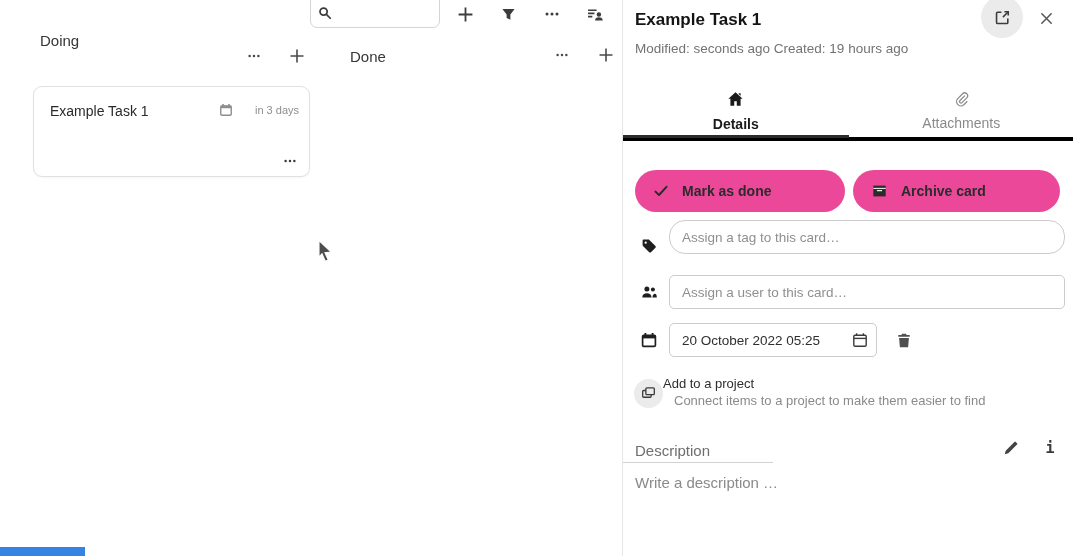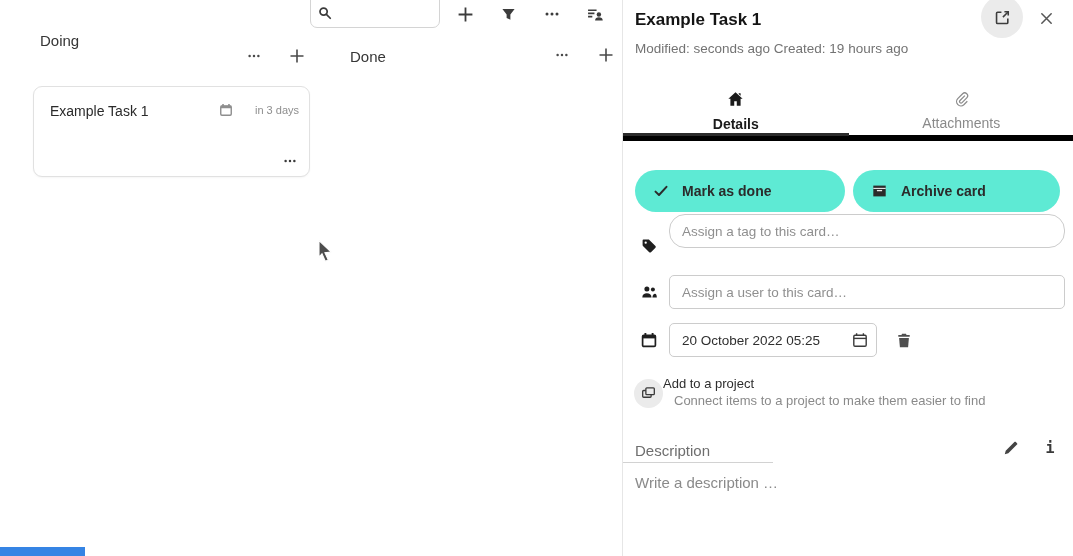--- a/index.html
+++ b/index.html
@@ -26,26 +26,26 @@
   .card-menu{position:absolute;right:12px;bottom:8px;color:#5a5a5a;}
   .accent-strip{left:0;bottom:0;width:85px;height:9px;}
   
   .panel{left:622px;top:0;width:451px;height:556px;border-left:1px solid #e6e6e6;box-sizing:border-box;background:#fff;}
   .panel-title{left:12px;top:10px;font-size:17px;font-weight:bold;color:#141414;}
   .panel-meta{left:12px;top:41px;font-size:13.5px;color:#737373;}
   .circle-btn{left:358px;top:-4px;width:42px;height:42px;border-radius:50%;background:#ebebeb;
               display:flex;align-items:center;justify-content:center;color:#3d3d3d;border:none;}
   .close-btn{left:412px;top:7px;width:22px;height:22px;display:flex;align-items:center;
              justify-content:center;color:#555;background:transparent;border:none;padding:0;}
-  .tabs{left:0;top:85px;width:451px;height:56px;display:flex;border-bottom:6px solid #000000;box-sizing:border-box;}
+  .tabs{left:0;top:85px;width:451px;height:56px;display:flex;border-bottom:4px solid #000000;box-sizing:border-box;}
   .tab{flex:1;display:flex;flex-direction:column;align-items:center;justify-content:flex-start;
        padding-top:6px;gap:8px;position:relative;color:#8a8a8a;font-size:14px;background:transparent;border:none;}
   .tab.active{color:#1a1a1a;font-weight:bold;}
   .tab.active::after{content:"";position:absolute;left:0;right:0;bottom:-1px;height:3px;background:#2b2b2b;}
-  .pill{position:absolute;top:170px;height:42px;border-radius:21px;background:#5eead4;border:none;
+  .pill{position:absolute;top:170px;height:42px;border-radius:21px;background:#ec4899;border:none;
         display:flex;align-items:center;gap:13px;font-size:14px;font-weight:bold;color:#2b2b2b;
         font-family:inherit;padding:0 0 0 18px;box-sizing:border-box;}
   .row-icon{position:absolute;left:18px;width:16px;height:16px;color:#1f1f1f;}
   .assign-input{position:absolute;left:46px;width:396px;height:34px;border:1px solid #ccc;border-radius:5px;
         box-sizing:border-box;padding:0 12px;font-size:13.5px;font-family:inherit;color:#333;background:#fff;}
   .assign-input::placeholder{color:#8f8f8f;opacity:1;}
   .date-input{position:absolute;left:46px;width:208px;height:34px;border:1px solid #ccc;border-radius:5px;
         box-sizing:border-box;background:#fff;display:flex;align-items:center;gap:20px;}
   .date-text{padding-left:12px;font-size:13.5px;color:#2f2f2f;flex:1;}
   .icon-btn{background:transparent;border:none;padding:0;display:flex;align-items:center;justify-content:center;color:#3a3a3a;}
@@ -211,21 +211,21 @@
       </span>
       <span>Archive card</span>
     </button>
 
     <span class="row-icon" style="top:238px;">
       <svg width="16" height="16" viewBox="0 0 16 16">
           <path d="M1.6 2.4c0-.45.35-.8.8-.8h5.1c.32 0 .62.13.85.35l6.1 6.1c.47.47.47 1.23 0 1.7l-4.5 4.5c-.47.47-1.23.47-1.7 0l-6.3-6.3a1.2 1.2 0 0 1-.35-.85z" fill="currentColor"></path>
           <circle cx="4.7" cy="4.7" r="1.15" fill="#fff"></circle>
         </svg>
     </span>
-    <input class="assign-input" style="top: 214px; border-radius: 16px;" placeholder="Assign a tag to this card…">
+    <input class="assign-input" style="top: 220px; border-radius: 16px;" placeholder="Assign a tag to this card…">
 
     <span class="row-icon" style="top:284px;">
       <svg width="17" height="16" viewBox="0 0 16 16">
           <circle cx="5.4" cy="5" r="2.5" fill="currentColor"></circle>
           <path d="M.8 13.4c0-2.6 2-4.1 4.6-4.1s4.6 1.5 4.6 4.1z" fill="currentColor"></path>
           <circle cx="11.4" cy="5.6" r="2" fill="currentColor"></circle>
           <path d="M10.9 13.4c.1-2.1 1.3-3.6 2.6-3.6 1.1 0 1.8 1.6 1.8 3.6z" fill="currentColor"></path>
         </svg>
     </span>
     <input class="assign-input" style="top: 275px;" placeholder="Assign a user to this card…">

